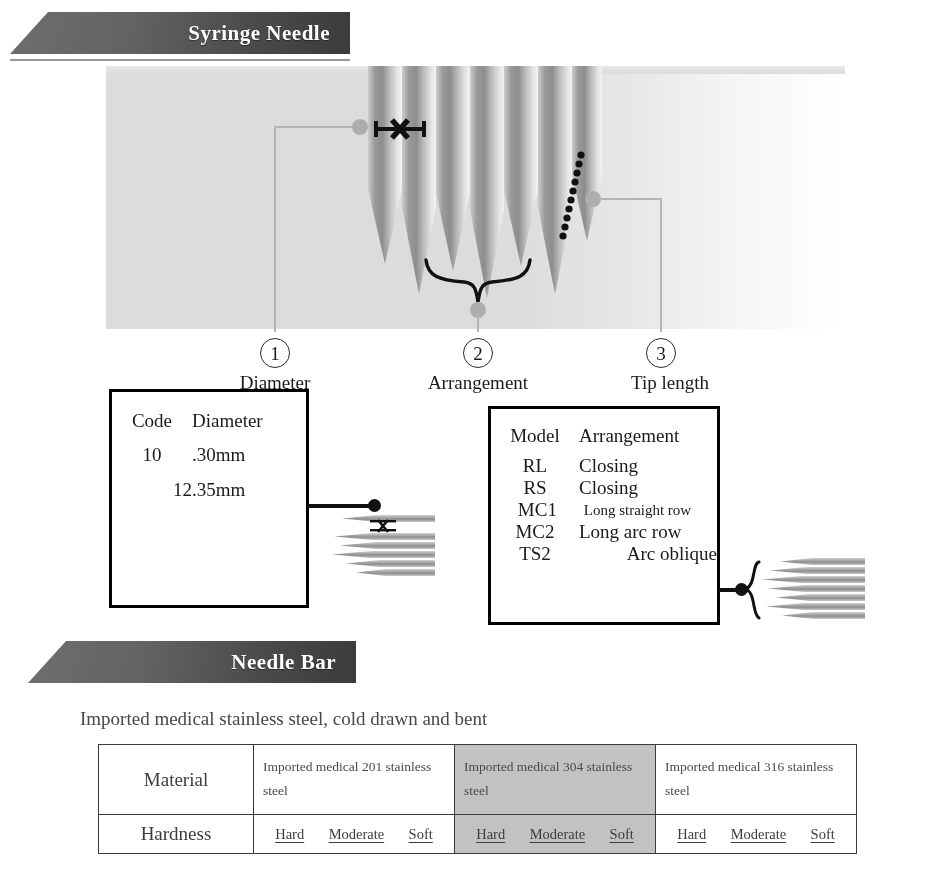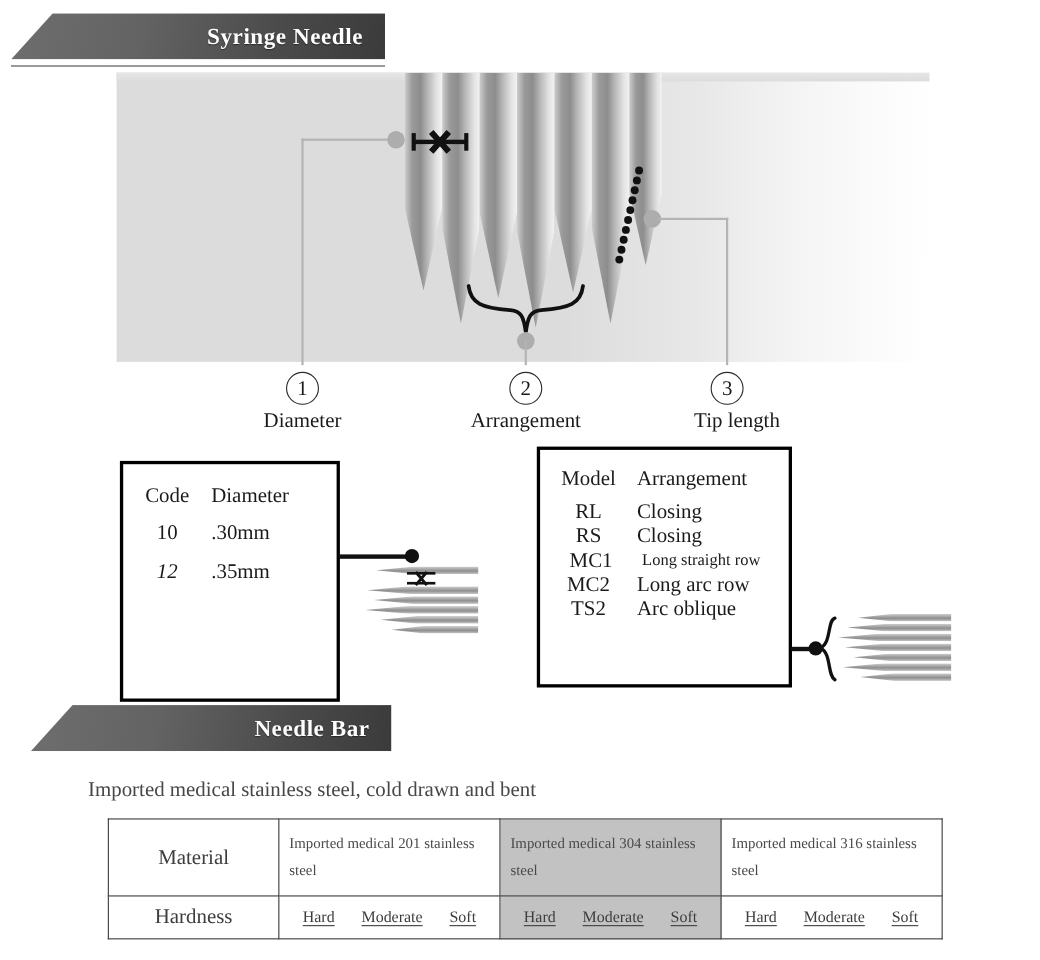--- a/index.html
+++ b/index.html
@@ -192,31 +192,31 @@
   <span>Arrangement</span>
 </div>
 
 <div class="callout-num" style="left:646px; top:338px;">
   <span>3</span>
 </div>
 <div class="callout-label" style="left:590px; top:372px; width:160px;">
   <span>Tip length</span>
 </div>
 
-<div class="spec-box" style="left:109px; top:419px; width:200px; height:219px;">
+<div class="spec-box" style="left:109px; top:389px; width:200px; height:219px;">
   <div class="spec-row" style="padding:18px 0 10px 0;">
     <div class="spec-head" style="width:80px; text-align:center;">Code</div>
     <div class="spec-head" style="width:112px; text-align:left;">Diameter</div>
   </div>
   <div class="spec-row" style="padding:2px 0;">
     <div class="spec-cell" style="width:80px; text-align:center;font-family:Liberation Serif, serif;">10</div>
     <div class="spec-cell" style="width:112px; text-align:left;">.30mm</div>
   </div>
   <div class="spec-row" style="padding:11px 0;">
-    <div class="spec-cell" style="width:80px; text-align:center;font-style:italic;">12</div>
+    <div class="spec-cell" style="width:80px; text-align:right;">12</div>
     <div class="spec-cell" style="width:112px; text-align:left;">.35mm</div>
   </div>
 </div>
 
 <div style="position:absolute; left:308px; top:504px; width:64px; height:4px; background:#111;"></div>
 <div style="position:absolute; left:368px; top:499px; width:13px; height:13px; border-radius:50%; background:#111;"></div>
 <div class="mini-needles" style="left:330px; top:515px; width:105px; height:62px;">
   <div class="mini-needle" style="left:22px; top:0;  width:83px;"></div>
   <div class="mini-needle" style="left:12px; top:9;  width:93px;"></div>
   <div class="mini-needle" style="left:4px;  top:18px; width:101px;"></div>
@@ -247,21 +247,21 @@
   <div class="spec-row">
     <div class="spec-cell" style="width:96px; text-align:center;">MC1</div>
     <div class="spec-cell small" style="width:138px; text-align:left; padding-top:3px;">Long straight row</div>
   </div>
   <div class="spec-row">
     <div class="spec-cell" style="width:88px; text-align:center;">MC2</div>
     <div class="spec-cell" style="width:138px; text-align:left;">Long arc row</div>
   </div>
   <div class="spec-row">
     <div class="spec-cell" style="width:88px; text-align:center;">TS2</div>
-    <div class="spec-cell" style="width:138px; text-align:left;">Arc oblique</div>
+    <div class="spec-cell" style="width:138px; text-align:right;">Arc oblique</div>
   </div>
 </div>
 
 <div style="position:absolute; left:719px; top:588px; width:22px; height:4px; background:#111;"></div>
 <div style="position:absolute; left:735px; top:583px; width:13px; height:13px; border-radius:50%; background:#111;"></div>
 <svg style="position:absolute; left:744px; top:560px; width:18px; height:60px;" viewBox="0 0 18 60" xmlns="http://www.w3.org/2000/svg">
   <path d="M15 2 C8 4, 12 24, 2 29 C12 34, 8 54, 15 58" fill="none" stroke="#111" stroke-width="3" stroke-linecap="round"></path>
 </svg>
 <div class="mini-needles" style="left:762px; top:558px; width:103px; height:64px;">
   <div class="mini-needle" style="left:18px; top:0;   width:85px;"></div>

